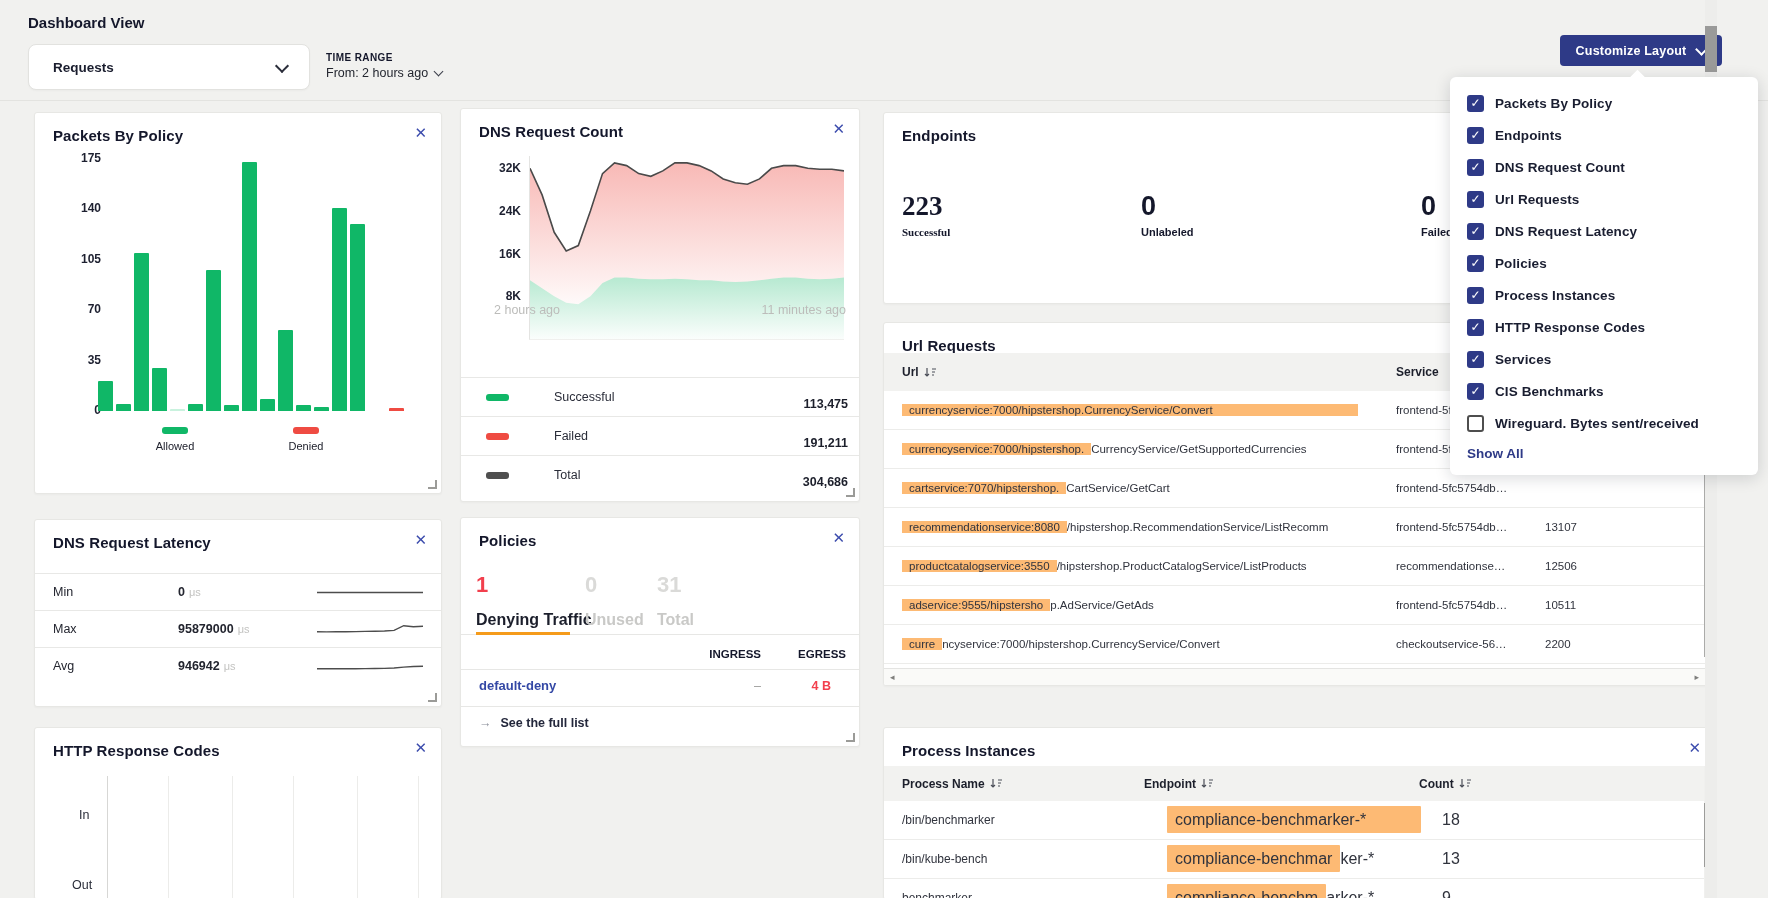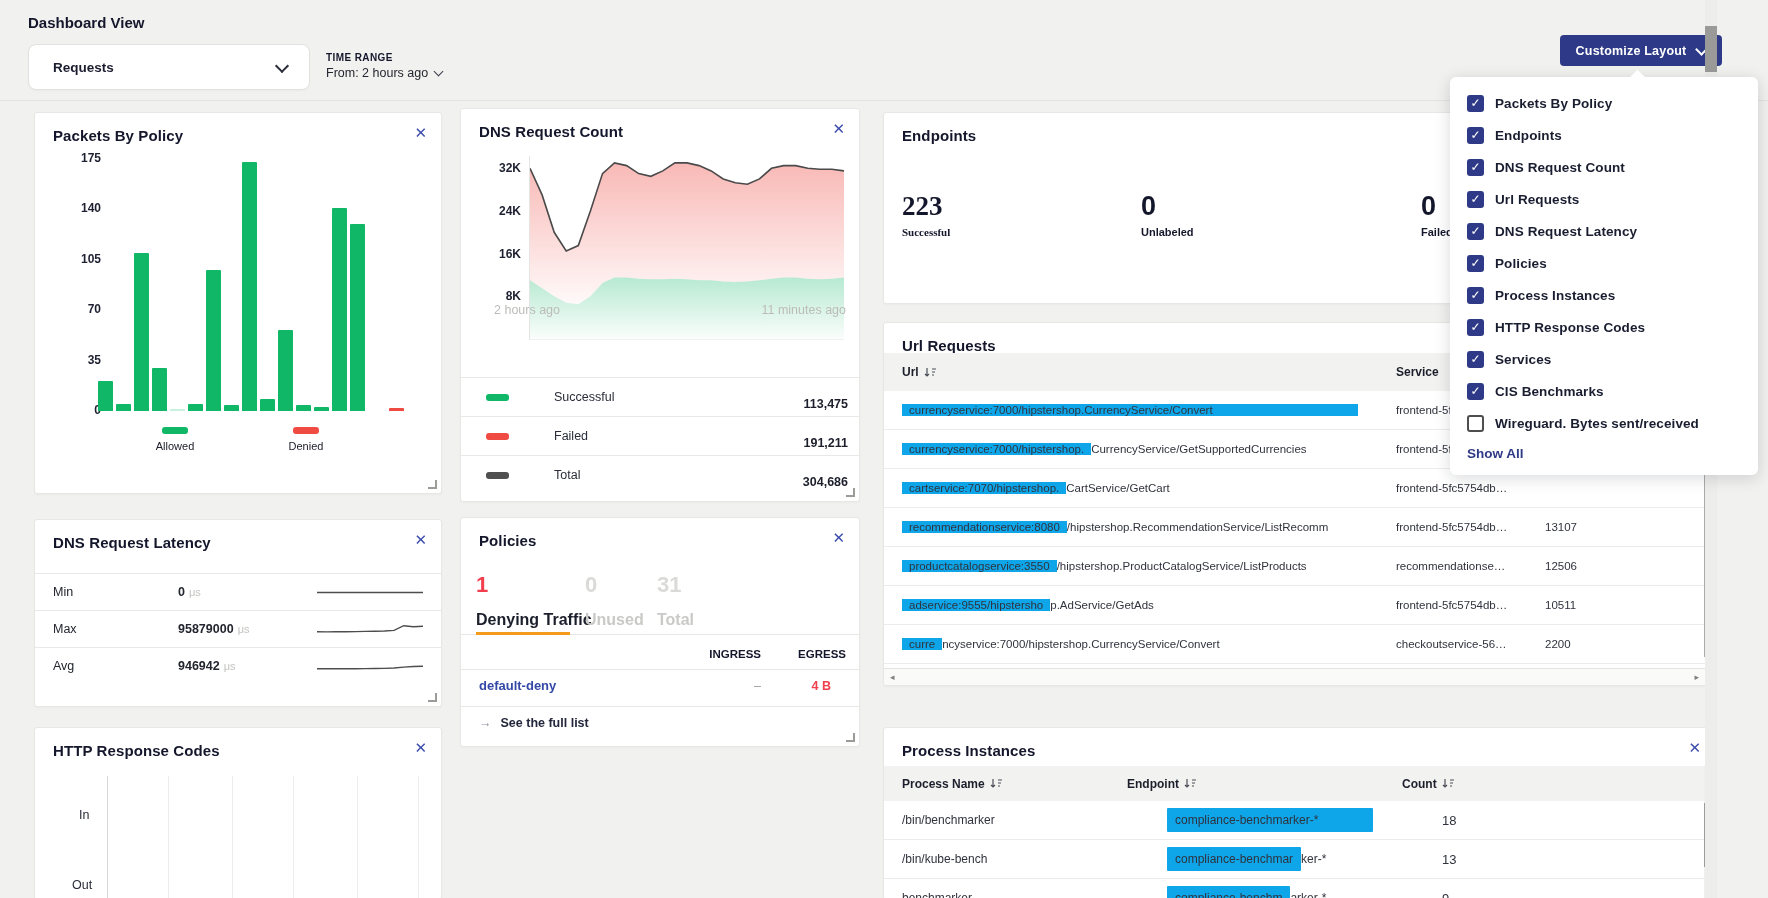--- a/index.html
+++ b/index.html
@@ -57,21 +57,21 @@
   .leg-row .vl{margin-left:auto;margin-right:11px;font-size:12.5px;font-weight:600;color:#1c1f2b;margin-top:13px;}
   
   .stat{position:absolute;top:80px;}
   .stat .v{font-size:27px;font-weight:800;color:#14172b;line-height:1;}
   .stat .l{font-size:11px;font-weight:700;color:#14172b;margin-top:6px;}
   
   .thead{position:absolute;left:0;right:0;background:#f2f2f0;display:flex;align-items:center;
          font-size:12px;font-weight:700;color:#1c1f2b;}
   .th{display:flex;align-items:center;gap:5px;}
   .trow{display:flex;align-items:center;height:38px;border-bottom:1px solid #ececea;font-size:11.5px;color:#30333d;cursor:pointer;}
-  .chip{background:#0ea5e9;padding:4px 7px;border-radius:1px;white-space:nowrap;}
+  .chip{background:#fdba74;padding:4px 7px;border-radius:1px;white-space:nowrap;}
   #url-head{top:30px;height:38px;}
   #url-head .h-url{margin-left:18px;width:494px;}
   #url-head .h-service{width:149px;overflow:hidden;white-space:nowrap;}
   #url-rows{position:absolute;left:0;right:0;top:68px;}
   .uc-url{margin-left:18px;width:494px;overflow:hidden;white-space:nowrap;flex:none;}
   .uc-service{width:149px;overflow:hidden;white-space:nowrap;flex:none;}
   .uc-count{flex:none;}
   .vscroll{position:absolute;width:7px;background:#f0f0ee;z-index:2;}
   .vthumb{position:absolute;left:0;width:7px;background:#ababa9;}
   .arr{position:absolute;font-size:9px;color:#7e7e7c;z-index:3;}
@@ -99,26 +99,26 @@
   .pol-eg{position:absolute;left:305px;top:161px;width:65px;text-align:right;font-size:12.5px;font-weight:600;color:#f23f4d;}
   .see-list{position:absolute;left:18px;top:198px;font-size:12.5px;font-weight:700;color:#23273b;cursor:pointer;
             display:flex;align-items:center;gap:9px;}
   .see-list .ar{color:#8a8d99;font-weight:400;}
   
   .grid-line{position:absolute;top:48px;bottom:0;width:1px;background:#ececea;}
   .grid-line.first{background:#d7d7d5;}
   .http-lab{position:absolute;font-size:12.5px;color:#2a2d39;}
   
   #proc-head{top:38px;height:35px;}
-  #proc-head .h-name{margin-left:18px;width:225px;}
+  #proc-head .h-name{margin-left:18px;width:242px;}
   #proc-head .h-ep{width:275px;}
   #process-rows{position:absolute;left:0;right:0;top:73px;}
   .pc-name{margin-left:18px;width:265px;flex:none;font-size:12px;}
-  .pc-ep{width:275px;flex:none;font-size:12px;white-space:nowrap;}
-  .pc-count{flex:none;font-size:13px;}
+  .pc-ep{width:275px;flex:none;font-size:16px;white-space:nowrap;}
+  .pc-count{flex:none;font-size:16px;}
   
   .panel{position:absolute;left:1450px;top:77px;width:308px;background:#fff;border-radius:6px;z-index:60;
          box-shadow:0 3px 16px rgba(20,22,40,.16);padding:10px 0 14px 0;}
   .notch{position:absolute;left:182px;top:-5px;width:11px;height:11px;background:#fff;transform:rotate(45deg);}
   .menu-item{display:flex;align-items:center;height:32px;padding-left:17px;cursor:pointer;}
   .cb{width:17px;height:17px;border-radius:3px;margin-right:11px;display:flex;align-items:center;justify-content:center;
       font-size:12px;color:#fff;background:#2e3a87;flex:none;line-height:1;}
   .cb.un{background:#fff;border:2px solid #4e4e4e;box-sizing:border-box;}
   .menu-label{font-size:13.5px;font-weight:600;color:#191d30;letter-spacing:.1px;}
   .show-all{margin:7px 0 0 17px;font-size:13.5px;font-weight:700;color:#2e3a87;cursor:pointer;}

